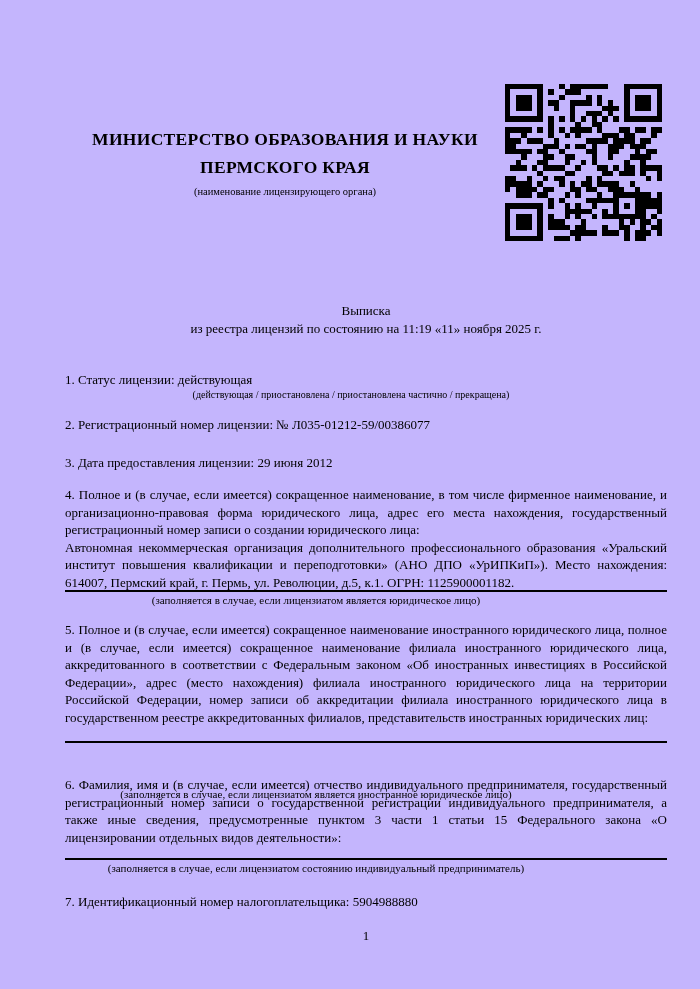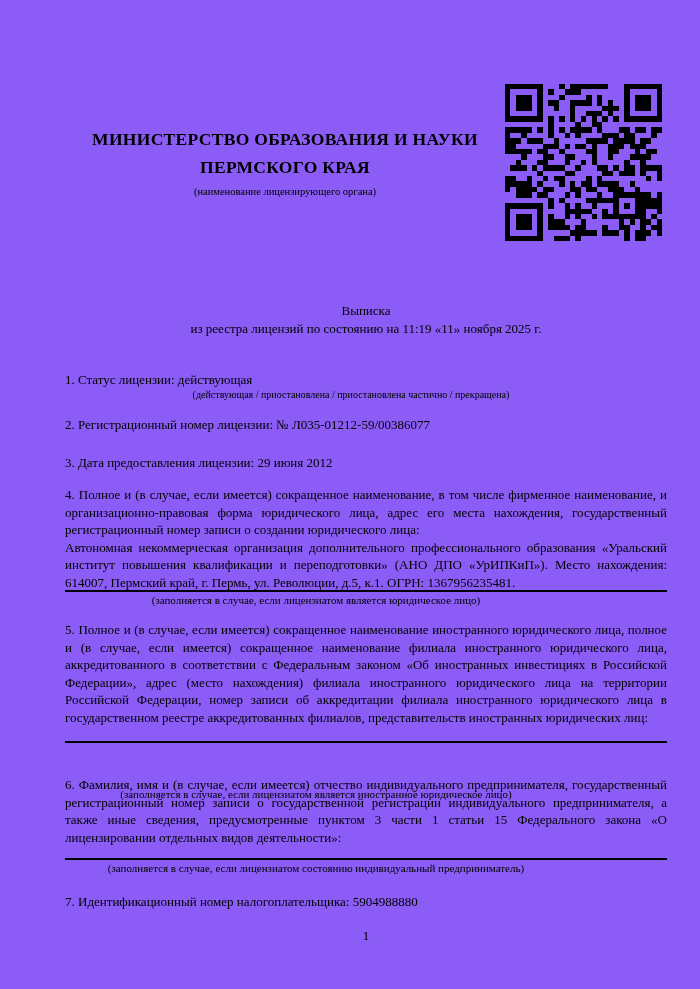--- a/index.html
+++ b/index.html
@@ -4,21 +4,21 @@
 <style>
   html, body {
     margin: 0;
     padding: 0;
     background: #ffffff;
   }
   .page {
     position: relative;
     width: 700px;
     height: 989px;
-    background: #8b5cf6;
+    background: #c4b5fd;
     color: #000000;
     font-family: "Liberation Serif", "DejaVu Serif", serif;
     font-size: 13px;
     line-height: 17.5px;
     overflow: hidden;
   }
   .abs { position: absolute; }
   .col { left: 65px; width: 602px; }
 
   .ministry-block { top: 125px; left: 65px; width: 440px; text-align: center; }
@@ -501,21 +501,21 @@
 
   <div class="abs col item s1">1. Статус лицензии: действующая</div>
   <div class="abs s1-caption">(действующая / приостановлена / приостановлена частично / прекращена)</div>
 
   <div class="abs col item s2">2. Регистрационный номер лицензии: № Л035-01212-59/00386077</div>
 
   <div class="abs col item s3">3. Дата предоставления лицензии: 29 июня 2012</div>
 
   <div class="abs col para s4">
     <p>4. Полное и (в случае, если имеется) сокращенное наименование, в том числе фирменное наименование, и организационно-правовая форма юридического лица, адрес его места нахождения, государственный регистрационный номер записи о создании юридического лица:</p>
-    <p>Автономная некоммерческая организация дополнительного профессионального образования «Уральский институт повышения квалификации и переподготовки» (АНО ДПО «УрИПКиП»). Место нахождения: 614007, Пермский край, г. Пермь, ул. Революции, д.5, к.1. ОГРН: 1367956235481.</p>
+    <p>Автономная некоммерческая организация дополнительного профессионального образования «Уральский институт повышения квалификации и переподготовки» (АНО ДПО «УрИПКиП»). Место нахождения: 614007, Пермский край, г. Пермь, ул. Революции, д.5, к.1. ОГРН: 1125900001182.</p>
   </div>
   <div class="abs rule s4-rule"></div>
   <div class="abs rule-caption s4-caption">(заполняется в случае, если лицензиатом является юридическое лицо)</div>
 
   <div class="abs col para s5">
     <p>5. Полное и (в случае, если имеется) сокращенное наименование иностранного юридического лица, полное и (в случае, если имеется) сокращенное наименование филиала иностранного юридического лица, аккредитованного в соответствии с Федеральным законом «Об иностранных инвестициях в Российской Федерации», адрес (место нахождения) филиала иностранного юридического лица на территории Российской Федерации, номер записи об аккредитации филиала иностранного юридического лица в государственном реестре аккредитованных филиалов, представительств иностранных юридических лиц:</p>
   </div>
   <div class="abs rule s5-rule"></div>
   <div class="abs rule-caption s5-caption">(заполняется в случае, если лицензиатом является иностранное юридическое лицо)</div>
 

